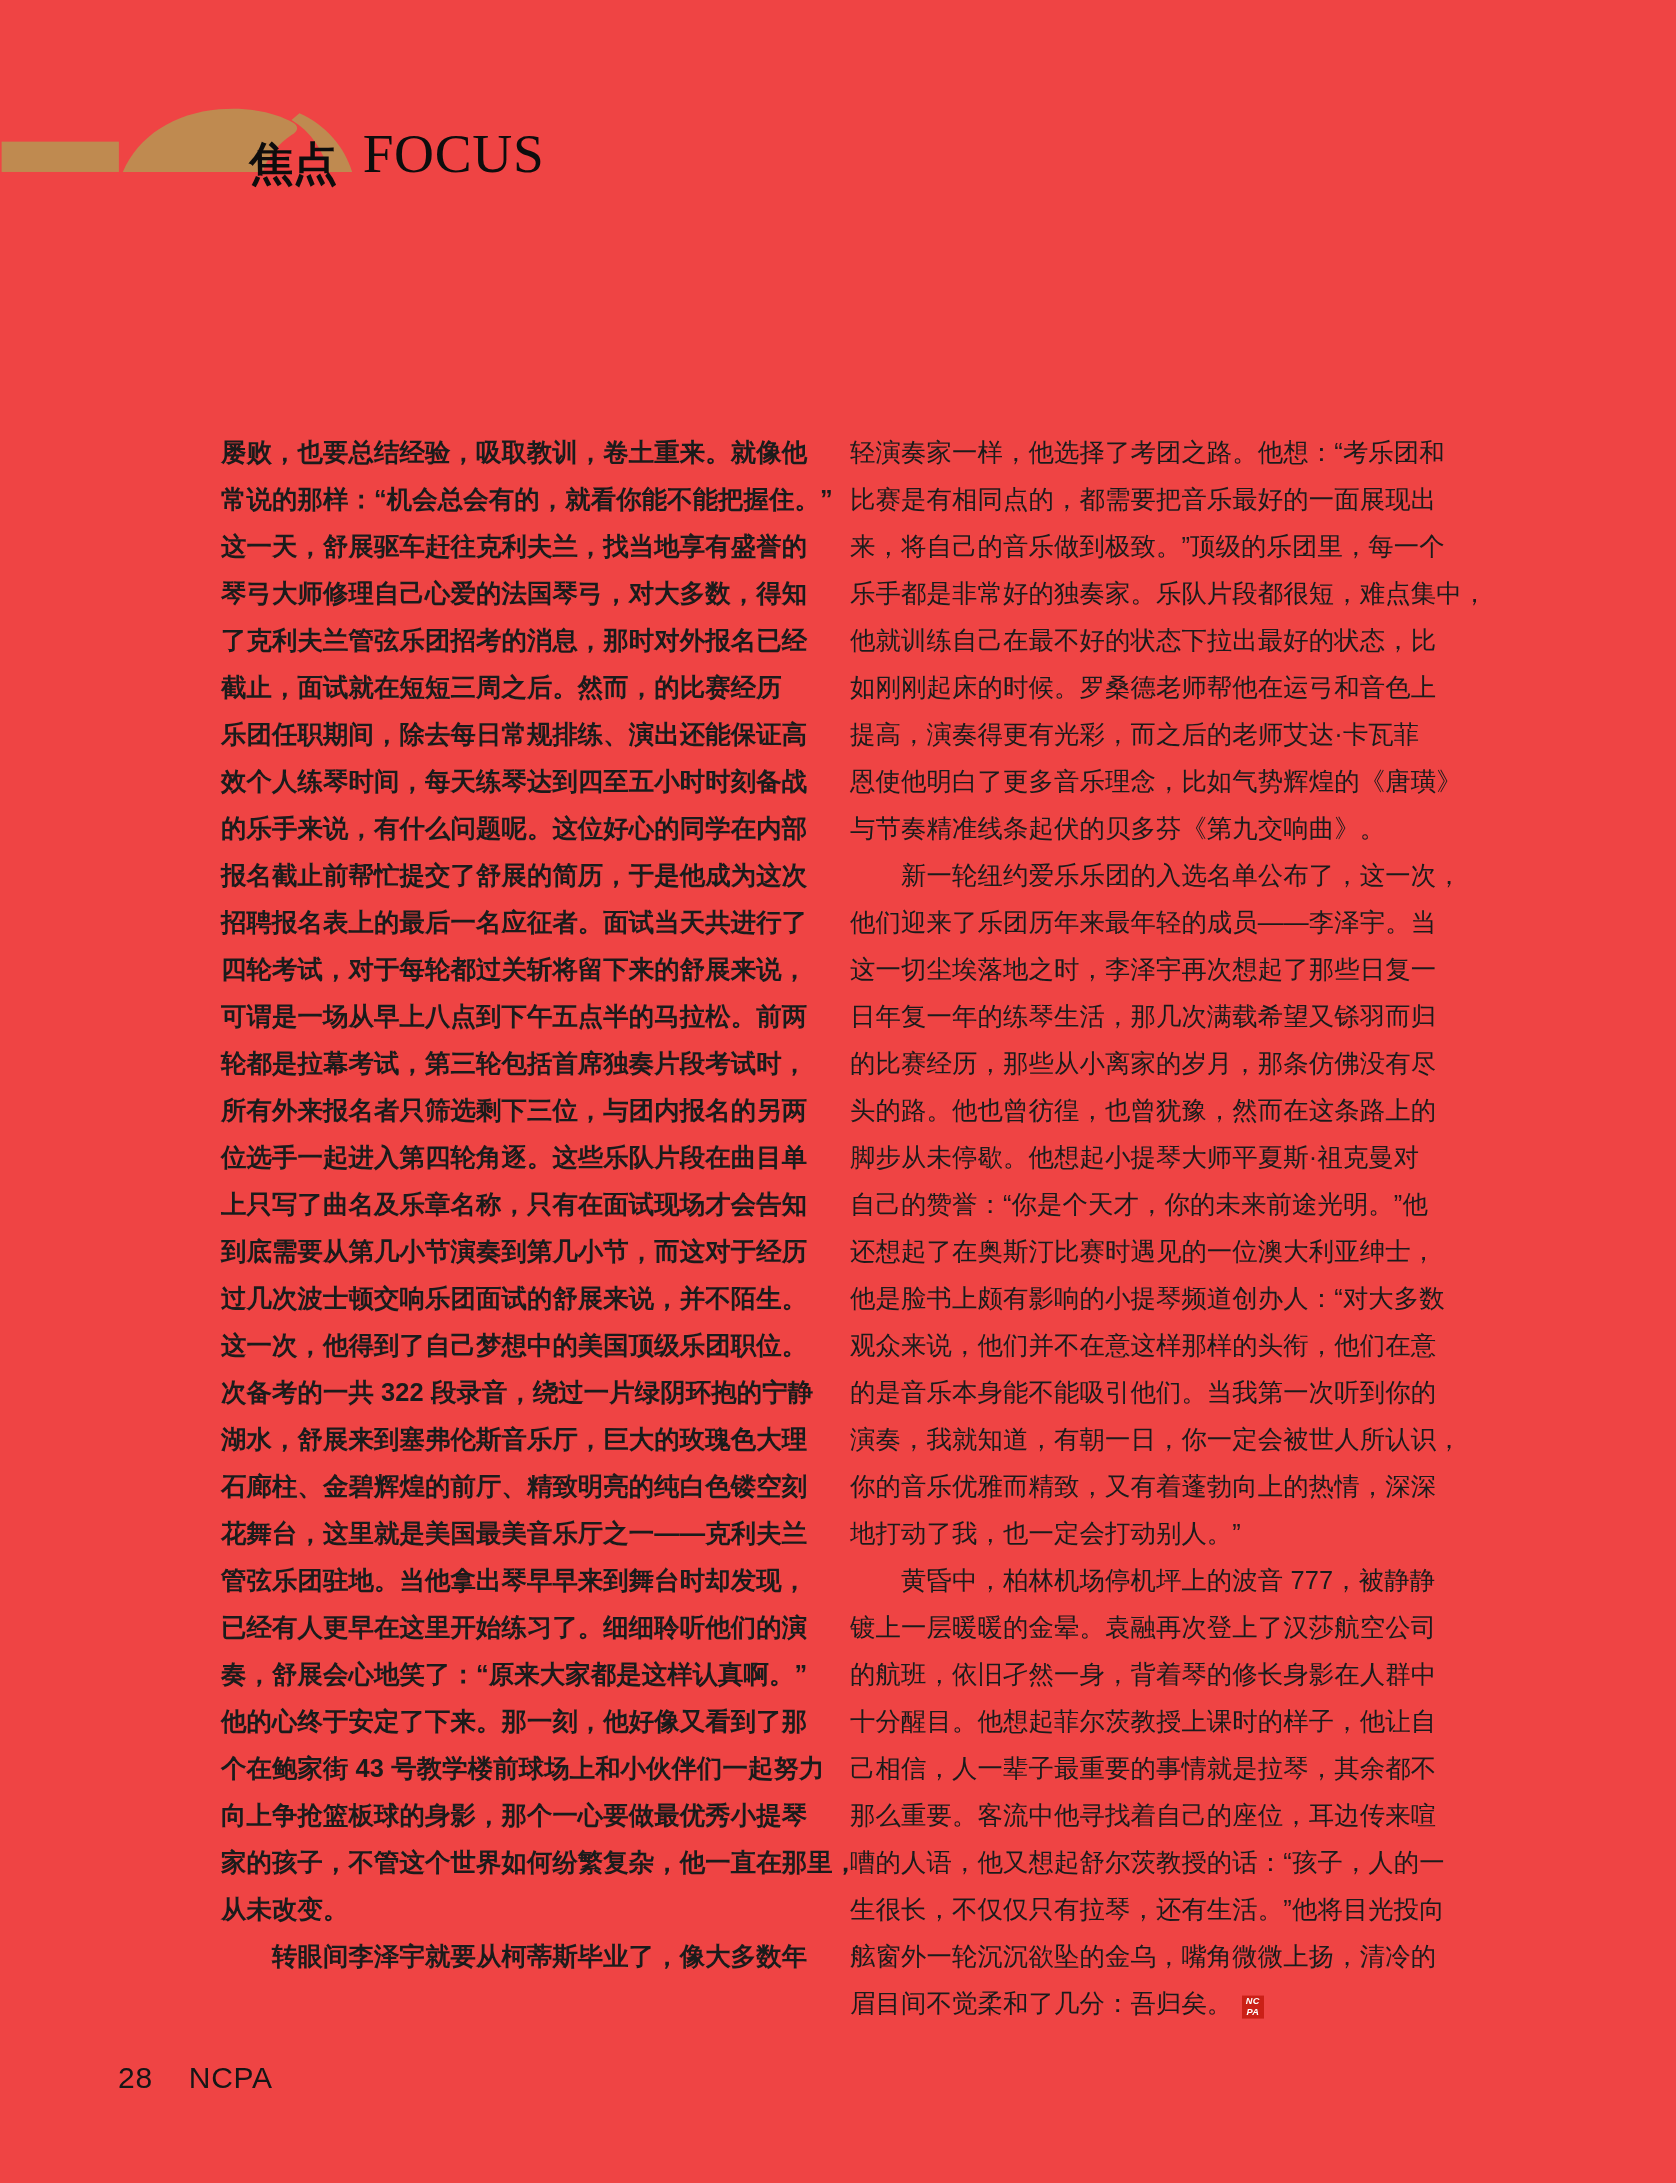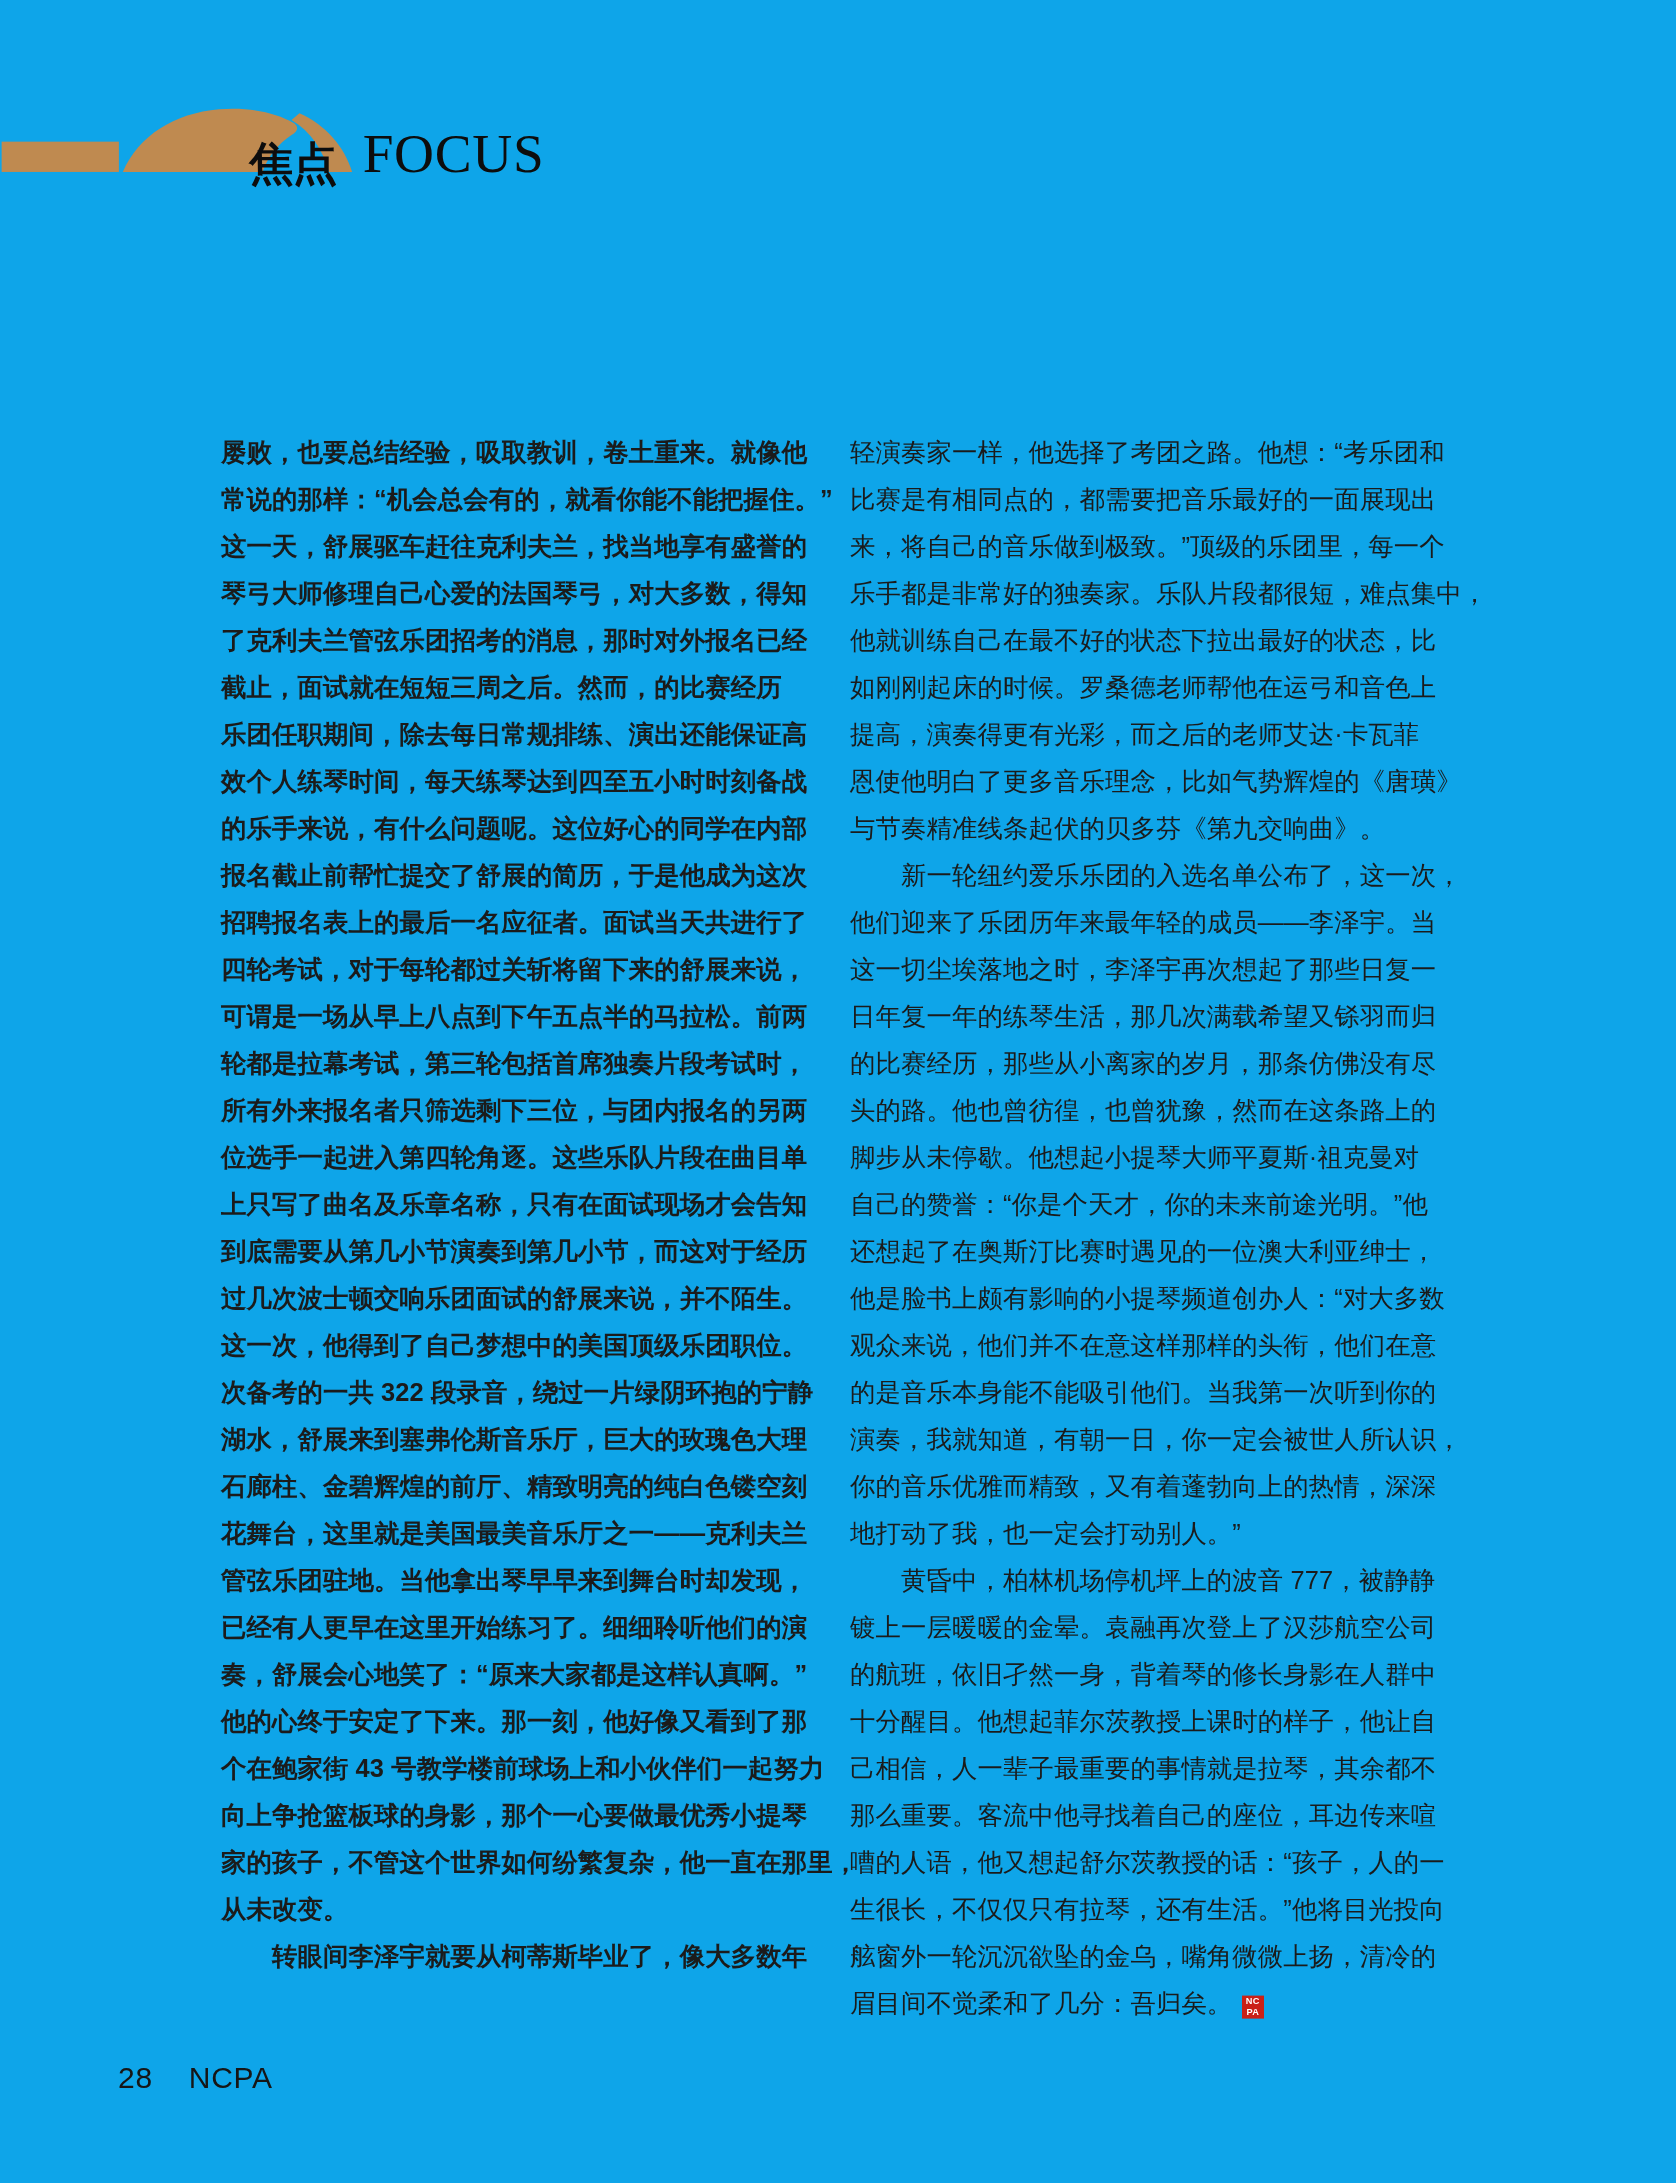--- a/index.html
+++ b/index.html
@@ -1,20 +1,20 @@
 <!DOCTYPE html>
 <html style="font-size:10.6px"><head>
 <meta charset="utf-8">
 <style>
   html,body{margin:0;padding:0;background:#e8e8e8;}
   #page{
     position:relative;
     width:1676px;
     height:2183px;
-    background:#0ea5e9;
+    background:#ef4444;
     overflow:hidden;
     font-family:"Liberation Sans","DejaVu Sans",sans-serif;
   }
   #header-art{position:absolute;left:0;top:0;}
   .column{
     position:absolute;
     top:429px;
     width:621px;
     font-size:25.4px;
     line-height:47px;
@@ -34,20 +34,21 @@
     text-align:center;
     font-family:"Liberation Sans","DejaVu Sans",sans-serif;
   }
   .seal .seal-row{
     display:block;
     font-size:9.2px;
     line-height:10.6px;
     font-weight:700;
     letter-spacing:0.3px;
     color:#ffffff;
+    font-style:italic;
   }
   #footer{
     position:absolute;
     left:118px;
     top:2061px;
     display:flex;
     gap:36px;
     font-size:30px;
     line-height:34px;
     color:#161616;

